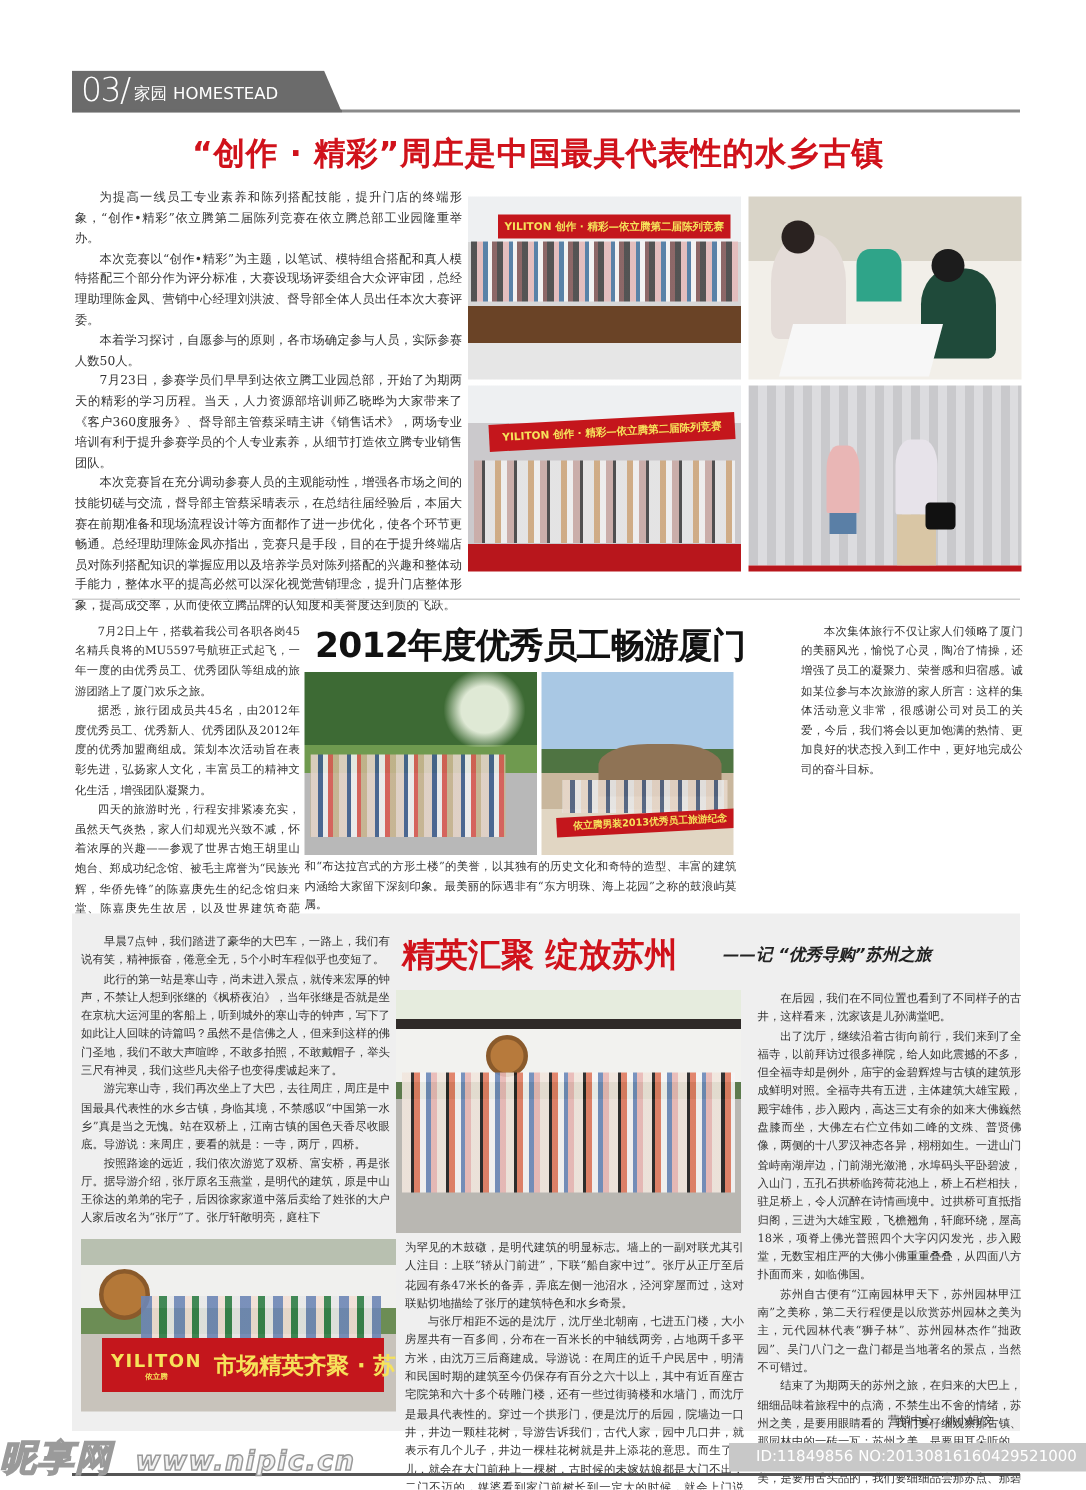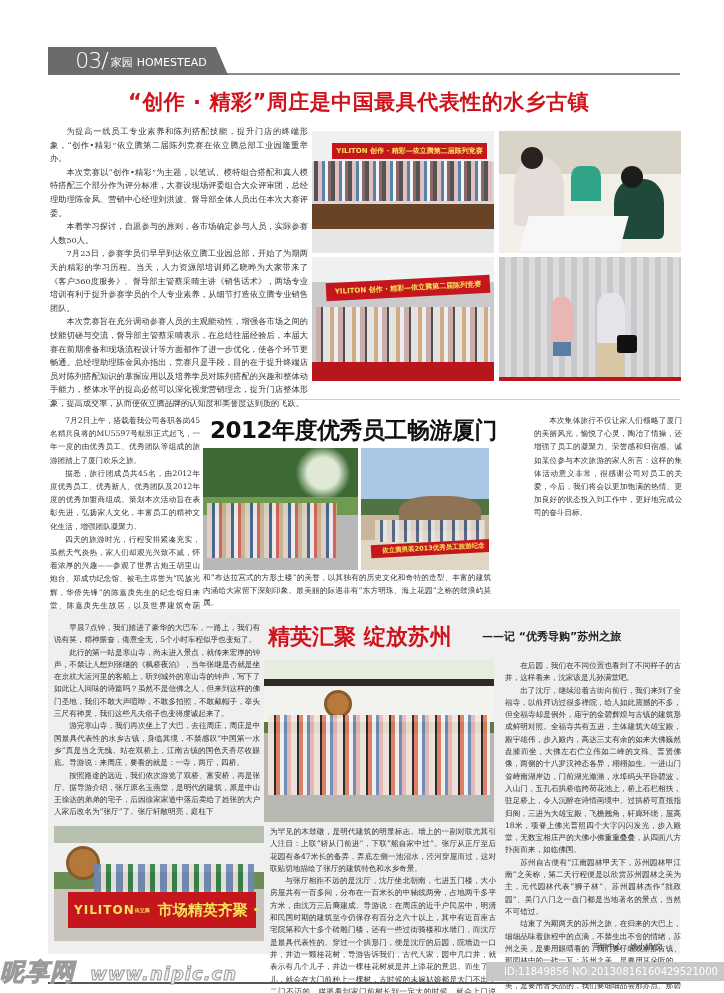--- a/index.html
+++ b/index.html
@@ -1,21 +1,21 @@
 <!DOCTYPE html>
 <html><head>
 <meta charset="utf-8">
 <style>
   *{box-sizing:border-box;margin:0;padding:0;}
   html,body{width:724px;height:993px;background:#fff;overflow:hidden;}
   body{position:relative;font-family:"DejaVu Serif",serif;color:#222;}
   .abs{position:absolute;}
   
   #hdr-tab{left:48px;top:47px;height:28px;width:180px;background:#6b6b6b;color:#fff;
-    clip-path:polygon(0 0,168px 0,180px 100%,0 100%);display:flex;align-items:flex-end;padding:0 0 2px 6px;justify-content:center;}
+    clip-path:polygon(0 0,168px 0,180px 100%,0 100%);display:flex;align-items:flex-end;padding:0 0 2px 6px;}
   #hdr-num{font-family:"DejaVu Sans",sans-serif;font-size:22px;font-weight:300;line-height:24px;letter-spacing:-1px;}
   #hdr-sec{font-family:"DejaVu Sans",sans-serif;font-size:11px;margin-left:3px;line-height:14px;margin-bottom:3px;}
   #hdr-en{font-family:"DejaVu Sans",sans-serif;font-size:11px;margin-left:4px;line-height:14px;margin-bottom:3px;}
   .title-red{color:#d0121b;font-family:"DejaVu Sans",sans-serif;font-weight:bold;white-space:nowrap;}
   .body-text{font-size:8.2px;line-height:13.6px;text-align:justify;color:#333;}
   .body-text p{text-indent:2em;}
   .hr{height:1px;background:#cfcfcf;}
   .photo{overflow:hidden;}
   .banner{position:absolute;background:#c4161c;color:#f6e25a;font-family:"DejaVu Sans",sans-serif;font-weight:bold;white-space:nowrap;display:flex;align-items:center;justify-content:center;}
   .section3{background:#efefef;}
@@ -96,21 +96,21 @@
 <div class="abs section3" style="left:48px;top:609px;width:632px;height:345px;"></div>
 
 <div class="abs body-text" style="left:54px;top:622px;width:206px;font-size:7.6px;line-height:12.3px;">
   <p>早晨7点钟，我们踏进了豪华的大巴车，一路上，我们有说有笑，精神振奋，倦意全无，5个小时车程似乎也变短了。</p>
   <p>此行的第一站是寒山寺，尚未进入景点，就传来宏厚的钟声，不禁让人想到张继的《枫桥夜泊》，当年张继是否就是坐在京杭大运河里的客船上，听到城外的寒山寺的钟声，写下了如此让人回味的诗篇吗？虽然不是信佛之人，但来到这样的佛门圣地，我们不敢大声喧哗，不敢多拍照，不敢戴帽子，举头三尺有神灵，我们这些凡夫俗子也变得虔诚起来了。</p>
   <p>游完寒山寺，我们再次坐上了大巴，去往周庄，周庄是中国最具代表性的水乡古镇，身临其境，不禁感叹“中国第一水乡”真是当之无愧。站在双桥上，江南古镇的国色天香尽收眼底。导游说：来周庄，要看的就是：一寺，两厅，四桥。</p>
   <p>按照路途的远近，我们依次游览了双桥、富安桥，再是张厅。据导游介绍，张厅原名玉燕堂，是明代的建筑，原是中山王徐达的弟弟的宅子，后因徐家家道中落后卖给了姓张的大户人家后改名为“张厅”了。张厅轩敞明亮，庭柱下</p>
 </div>
 
 <div class="abs title-red" style="left:268px;top:622px;font-size:22px;">精英汇聚  绽放苏州</div>
-<div class="abs" style="left:482px;top:629px;font-family:'DejaVu Sans',sans-serif;font-weight:bold;font-size:11px;color:#222;white-space:nowrap;">——记 “优秀导购”苏州之旅</div>
+<div class="abs" style="left:482px;top:629px;font-family:'DejaVu Sans',sans-serif;font-weight:bold;font-size:11px;color:#222;white-space:nowrap;font-style:italic;">——记 “优秀导购”苏州之旅</div>
 
 <div class="abs photo" style="left:264px;top:660px;width:230px;height:162px;background:linear-gradient(#e6ecde 0 12%,#2f2a28 12% 16%,#f2f2ef 16% 38%,#5c7a4c 38% 45%,#b9b7b2 45%);">
   <div class="abs" style="left:60px;top:30px;width:28px;height:28px;border-radius:50%;background:#b77a3c;border:3px solid #8a5a2b;"></div>
   <div class="abs" style="left:4px;top:55px;width:222px;height:80px;background:repeating-linear-gradient(90deg,#f1e6dd 0 6px,#1d1d1d 6px 8px,#e07a5f 8px 12px,#f5f5f5 12px 16px,#6b88b8 16px 19px,#e9b8b5 19px 23px);opacity:.9;"></div>
 </div>
 
 <div class="abs body-text" style="left:270px;top:826px;width:226px;font-size:7.6px;line-height:12.3px;">
   <p style="text-indent:0">为罕见的木鼓礅，是明代建筑的明显标志。墙上的一副对联尤其引人注目：上联“轿从门前进”，下联“船自家中过”。张厅从正厅至后花园有条47米长的备弄，弄底左侧一池沼水，泾河穿屋而过，这对联贴切地描绘了张厅的建筑特色和水乡奇景。</p>
   <p>与张厅相距不远的是沈厅，沈厅坐北朝南，七进五门楼，大小房屋共有一百多间，分布在一百米长的中轴线两旁，占地两千多平方米，由沈万三后裔建成。导游说：在周庄的近千户民居中，明清和民国时期的建筑至今仍保存有百分之六十以上，其中有近百座古宅院第和六十多个砖雕门楼，还有一些过街骑楼和水墙门，而沈厅是最具代表性的。穿过一个拱形门，便是沈厅的后园，院墙边一口井，井边一颗桂花树，导游告诉我们，古代人家，园中几口井，就表示有几个儿子，井边一棵桂花树就是井上添花的意思。而生了女儿，就会在大门前种上一棵树，古时候的未嫁姑娘都是大门不出，二门不迈的，媒婆看到家门前树长到一定大的时候，就会上门说媒，女儿嫁出去了，就会将树砍掉，做成嫁妆。</p>
 </div>
@@ -121,21 +121,21 @@
   <p>苏州自古便有“江南园林甲天下，苏州园林甲江南”之美称，第二天行程便是以欣赏苏州园林之美为主，元代园林代表“狮子林”、苏州园林杰作“拙政园”、吴门八门之一盘门都是当地著名的景点，当然不可错过。</p>
   <p>结束了为期两天的苏州之旅，在归来的大巴上，细细品味着旅程中的点滴，不禁生出不舍的情绪，苏州之美，是要用眼睛看的，我们要仔细观察那古镇、那园林中的一砖一瓦；苏州之美，是要用耳朵听的，我们要认真聆听那评弹、那昆曲的一音一调；苏州之美，是要用舌头品的，我们要细细品尝那苏点、那碧螺春的甜与苦。</p>
 
 </div>
 <div class="abs" style="left:592px;top:942px;font-size:7.6px;color:#333;white-space:nowrap;">营销中心　姚小娟/文</div>
 
 <div class="abs photo" style="left:54px;top:826px;width:210px;height:115px;background:linear-gradient(#b8c0b0 0 15%,#f0f0ee 15% 40%,#6c8d55 40% 55%,#c8c3bb 55%);">
   <div class="abs" style="left:12px;top:20px;width:34px;height:34px;border-radius:50%;background:#b47838;border:3px solid #8a5a2b;"></div>
   <div class="abs" style="left:40px;top:38px;width:160px;height:38px;background:repeating-linear-gradient(90deg,#6d86b5 0 7px,#f2dfd5 7px 12px,#2e7d45 12px 17px,#e8e8e8 17px 22px);opacity:.9;"></div>
   <div class="banner" style="left:14px;top:66px;width:188px;height:36px;justify-content:flex-start;padding-left:6px;">
-    <div style="display:flex;flex-direction:row;align-items:center;margin-right:8px;">
+    <div style="display:flex;flex-direction:column;align-items:center;margin-right:8px;">
       <span style="font-size:12px;letter-spacing:1px;">YILITON</span>
       <span style="font-size:5px;">依立腾</span>
     </div>
     <span style="font-size:15px;">市场精英齐聚 · 苏州</span>
   </div>
 </div>
 
 <div class="abs" style="left:48px;top:982px;width:632px;height:2px;background:#555;"></div>
 <div class="abs watermark-logo" style="left:0px;top:956px;font-size:24px;white-space:nowrap;">
   <span>昵享网</span>

